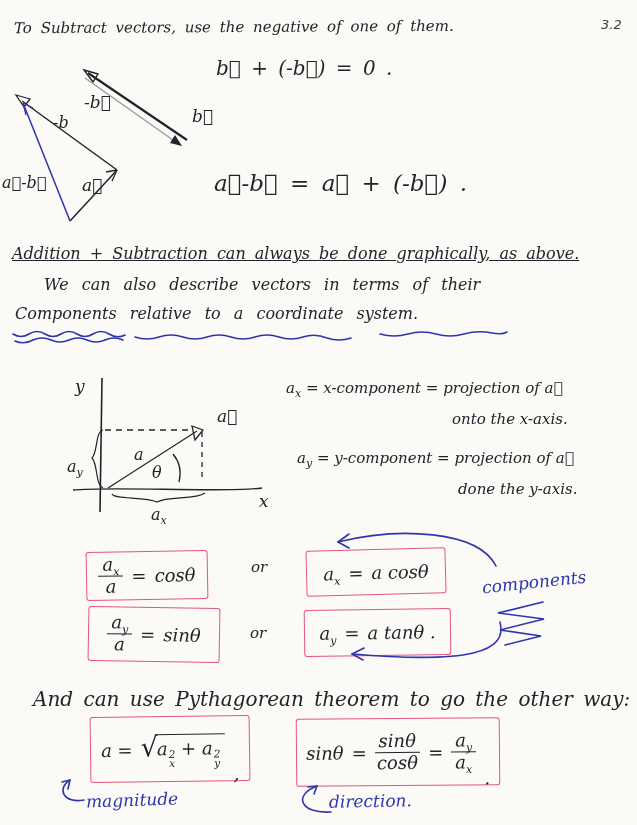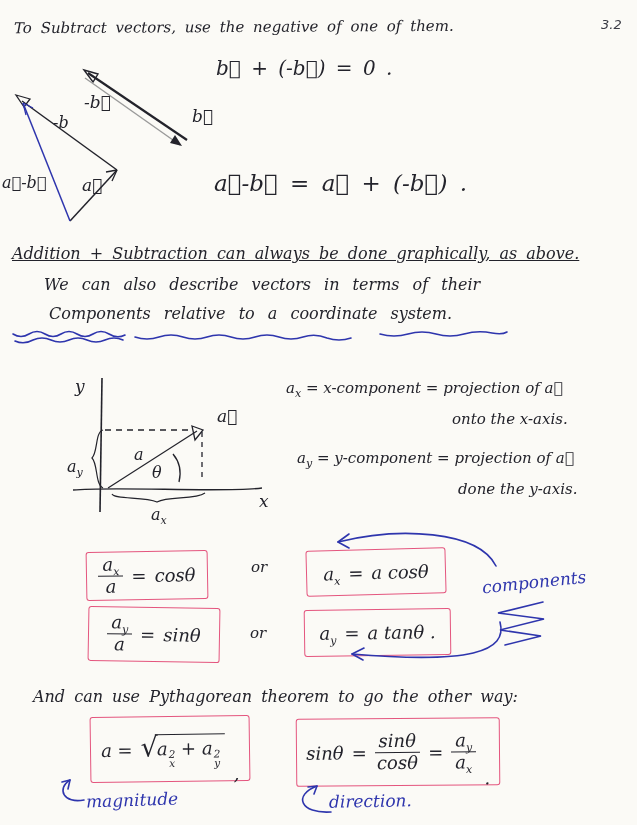--- a/index.html
+++ b/index.html
@@ -56,21 +56,21 @@
     <path d="M23,45 L26,57 M23,45 L33,50" stroke="#2e35ad" stroke-width="1.3" fill="none"></path>
     <text x="53" y="70" font-size="16">-b</text>
     <text x="82" y="133" font-size="17">a⃗</text>
     <text x="2" y="130" font-size="16" fill="#2e35ad">a⃗-b⃗</text>
   </svg>
 
   <div class="hw" style="left:214px;top:169px;font-size:23px;word-spacing:5px;">a⃗-b⃗ = a⃗ + (-b⃗) .</div>
 
   <div class="hw" style="left:12px;top:244px;font-size:16px;word-spacing:4px;text-decoration:underline;">Addition + Subtraction can always be done graphically, as above.</div>
   <div class="hw" style="left:12px;top:275px;font-size:16px;word-spacing:8px;margin-left:32px;">We can also describe vectors in terms of their</div>
-  <div class="hw" style="left:15px;top:304px;font-size:16px;word-spacing:8px;margin-left:34px;">Components relative to a coordinate system.</div>
+  <div class="hw" style="left:15px;top:304px;font-size:16px;word-spacing:8px;">Components relative to a coordinate system.</div>
 
   <svg class="abs" style="left:45px;top:368px;" width="245" height="170" viewBox="0 0 245 170">
     <path d="M57,10 L55,144" stroke="#23232b" stroke-width="1.6" fill="none"></path>
     <path d="M28,122 C 70,118 180,125 217,120" stroke="#23232b" stroke-width="1.4" fill="none"></path>
     <text x="30" y="24" font-size="17">y</text>
     <text x="214" y="139" font-size="17">x</text>
     <path d="M63,120 L152,63" stroke="#23232b" stroke-width="1.2" fill="none"></path>
     <path d="M147,58 L158,62 L150,72 Z" stroke="#23232b" stroke-width="1.3" fill="none"></path>
     <text x="172" y="54" font-size="17">a⃗</text>
     <path d="M60,62 L148,62" stroke="#23232b" stroke-width="1.3" stroke-dasharray="6 5" fill="none"></path>
@@ -119,21 +119,21 @@
   </div>
   <div class="hw" style="left:250px;top:624px;font-size:15px;">or</div>
   <div class="pinkbox" style="left:304px;top:609px;width:145px;height:45px;transform:rotate(-0.8deg);">
     <span><span>a</span><sub>y</sub></span>
     <span>=</span>
     <span>a tanθ .</span>
   </div>
 
   <div class="hw blue" style="left:482px;top:572px;font-size:17px;transform:rotate(-6deg);">components</div>
 
-  <div class="hw" style="left:33px;top:687px;font-size:16px;word-spacing:4px;">And can use Pythagorean theorem to go the other way:</div>
+  <div class="hw" style="left:33px;top:687px;font-size:20px;word-spacing:4px;">And can use Pythagorean theorem to go the other way:</div>
 
   <div class="pinkbox" style="left:90px;top:716px;width:158px;height:64px;transform:rotate(-0.8deg);">
     <span>a =</span>
     <span class="sqrt">
       <span class="sqrt-sym">√</span>
       <span class="sqrt-arg">
         <span>a</span><span class="stk">
             <span>2</span>
             <span>x</span>
           </span>

